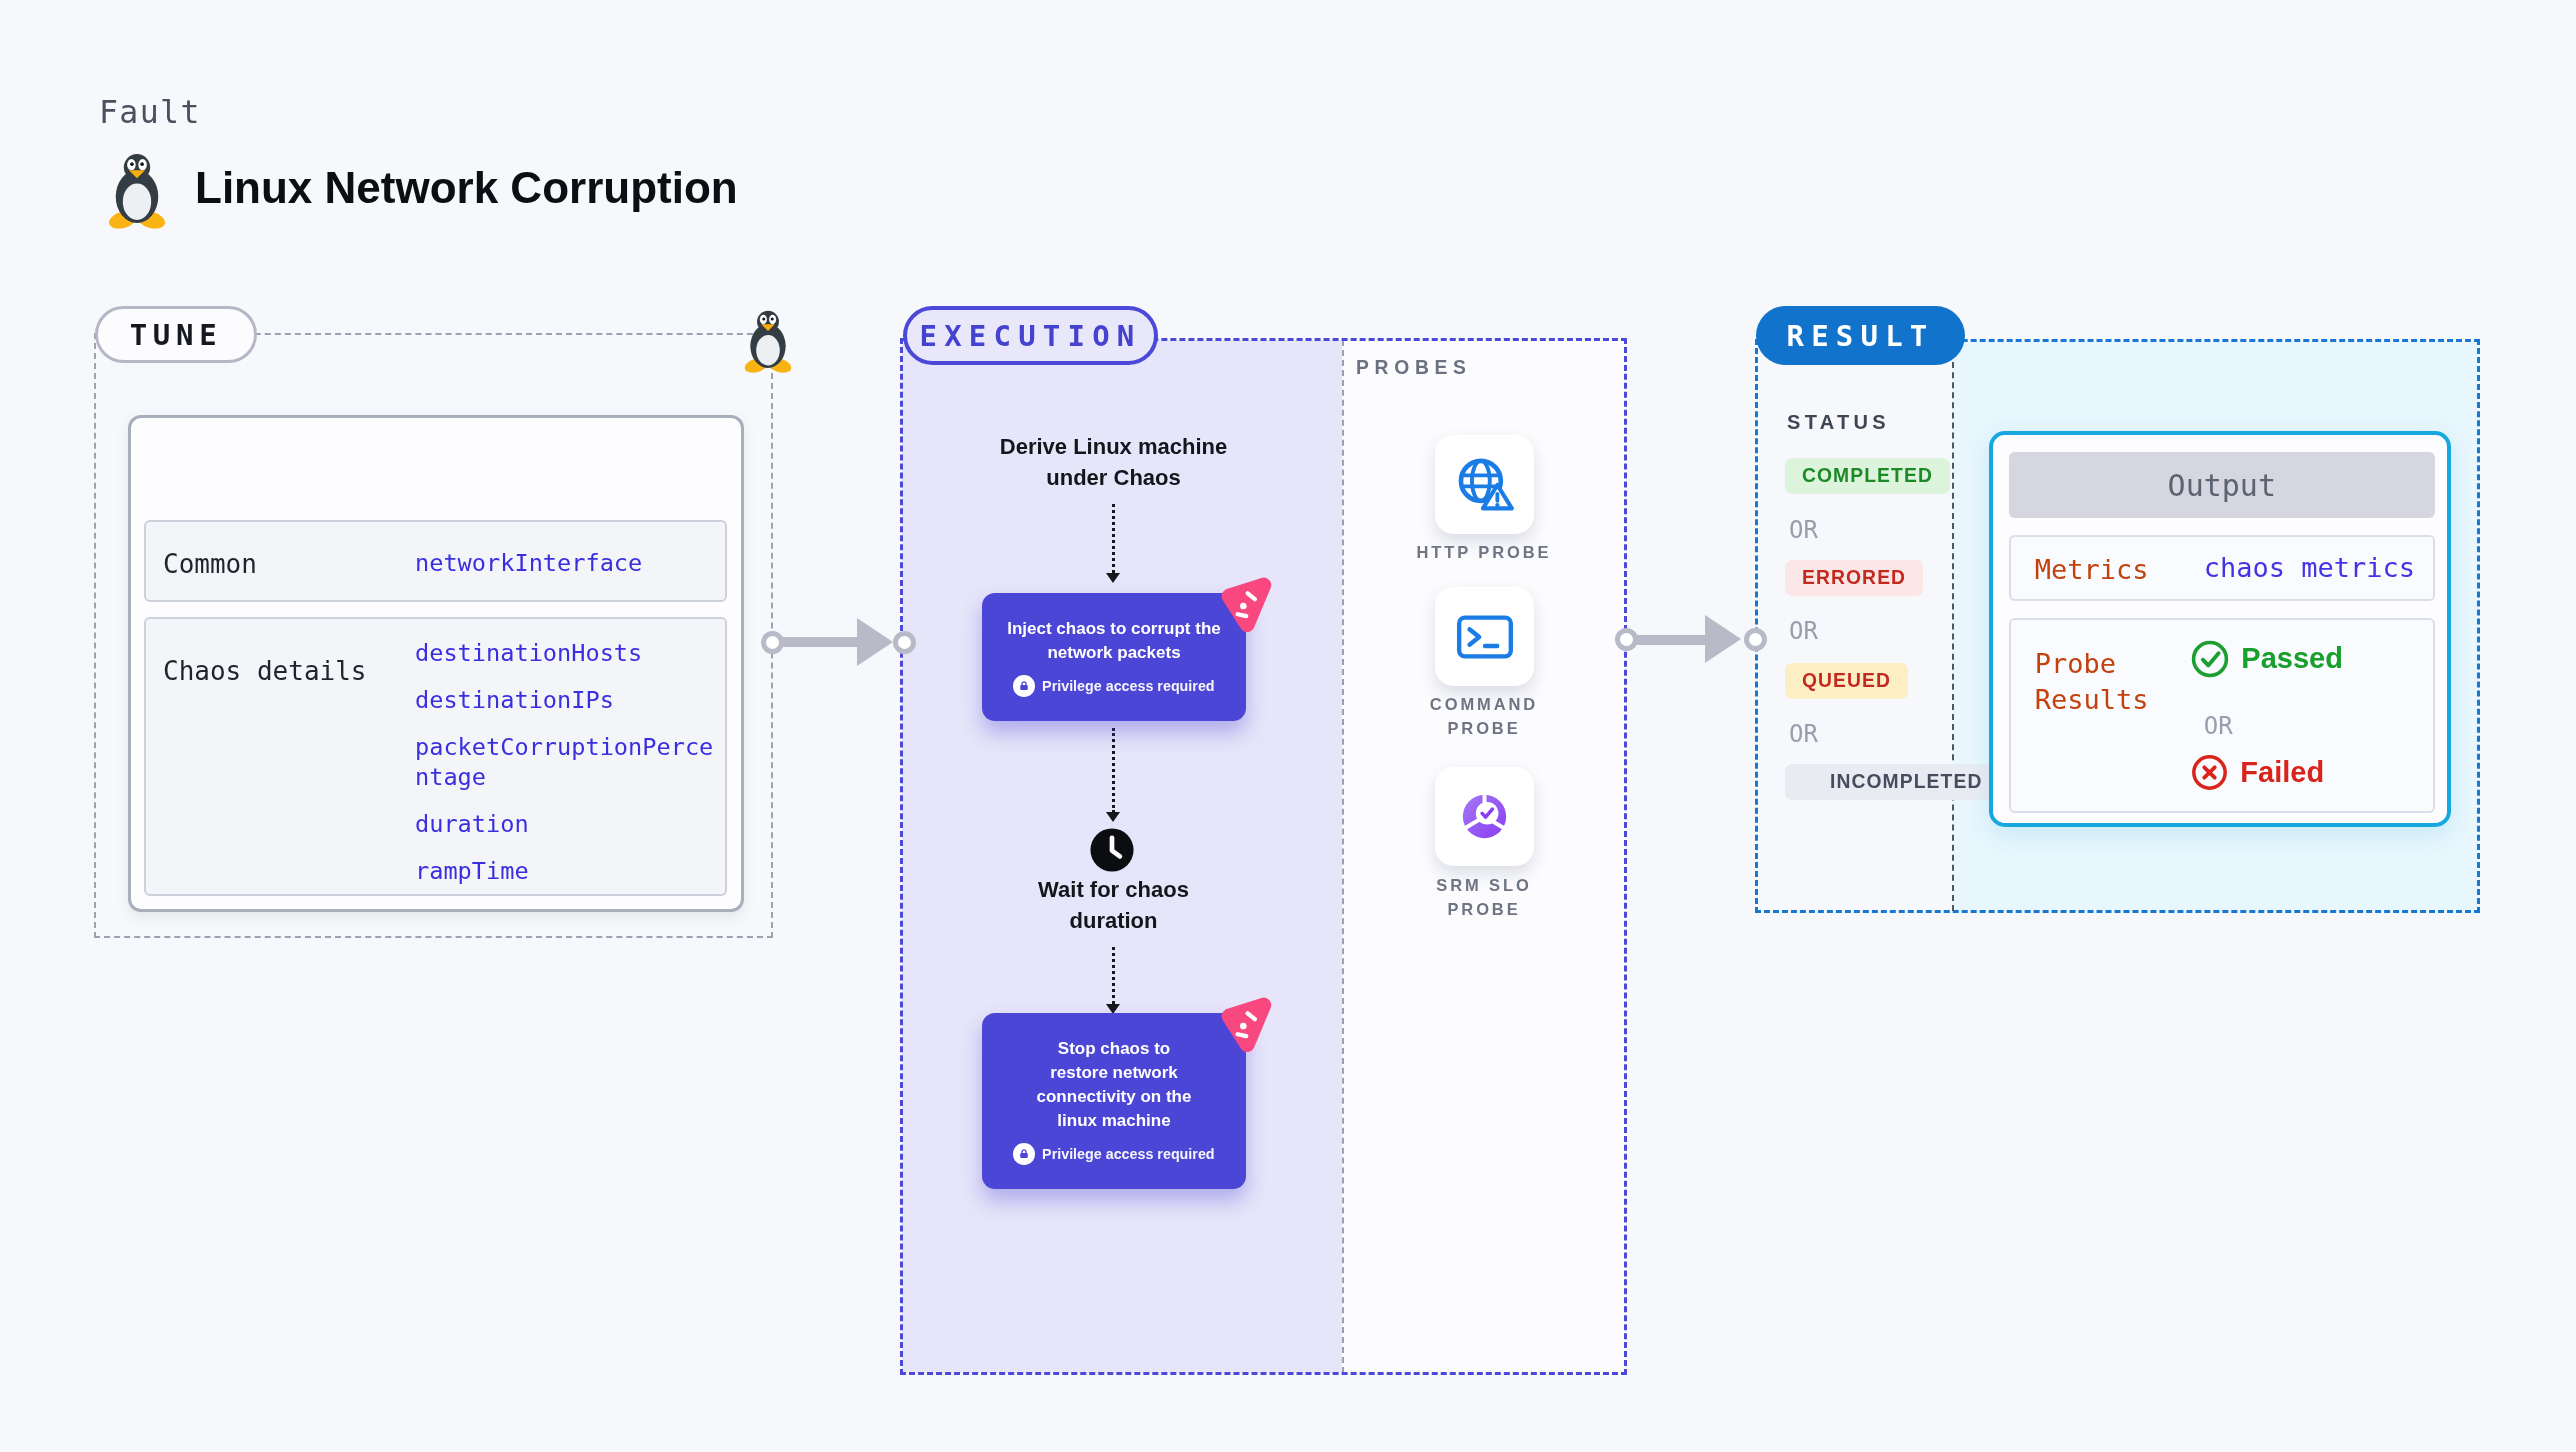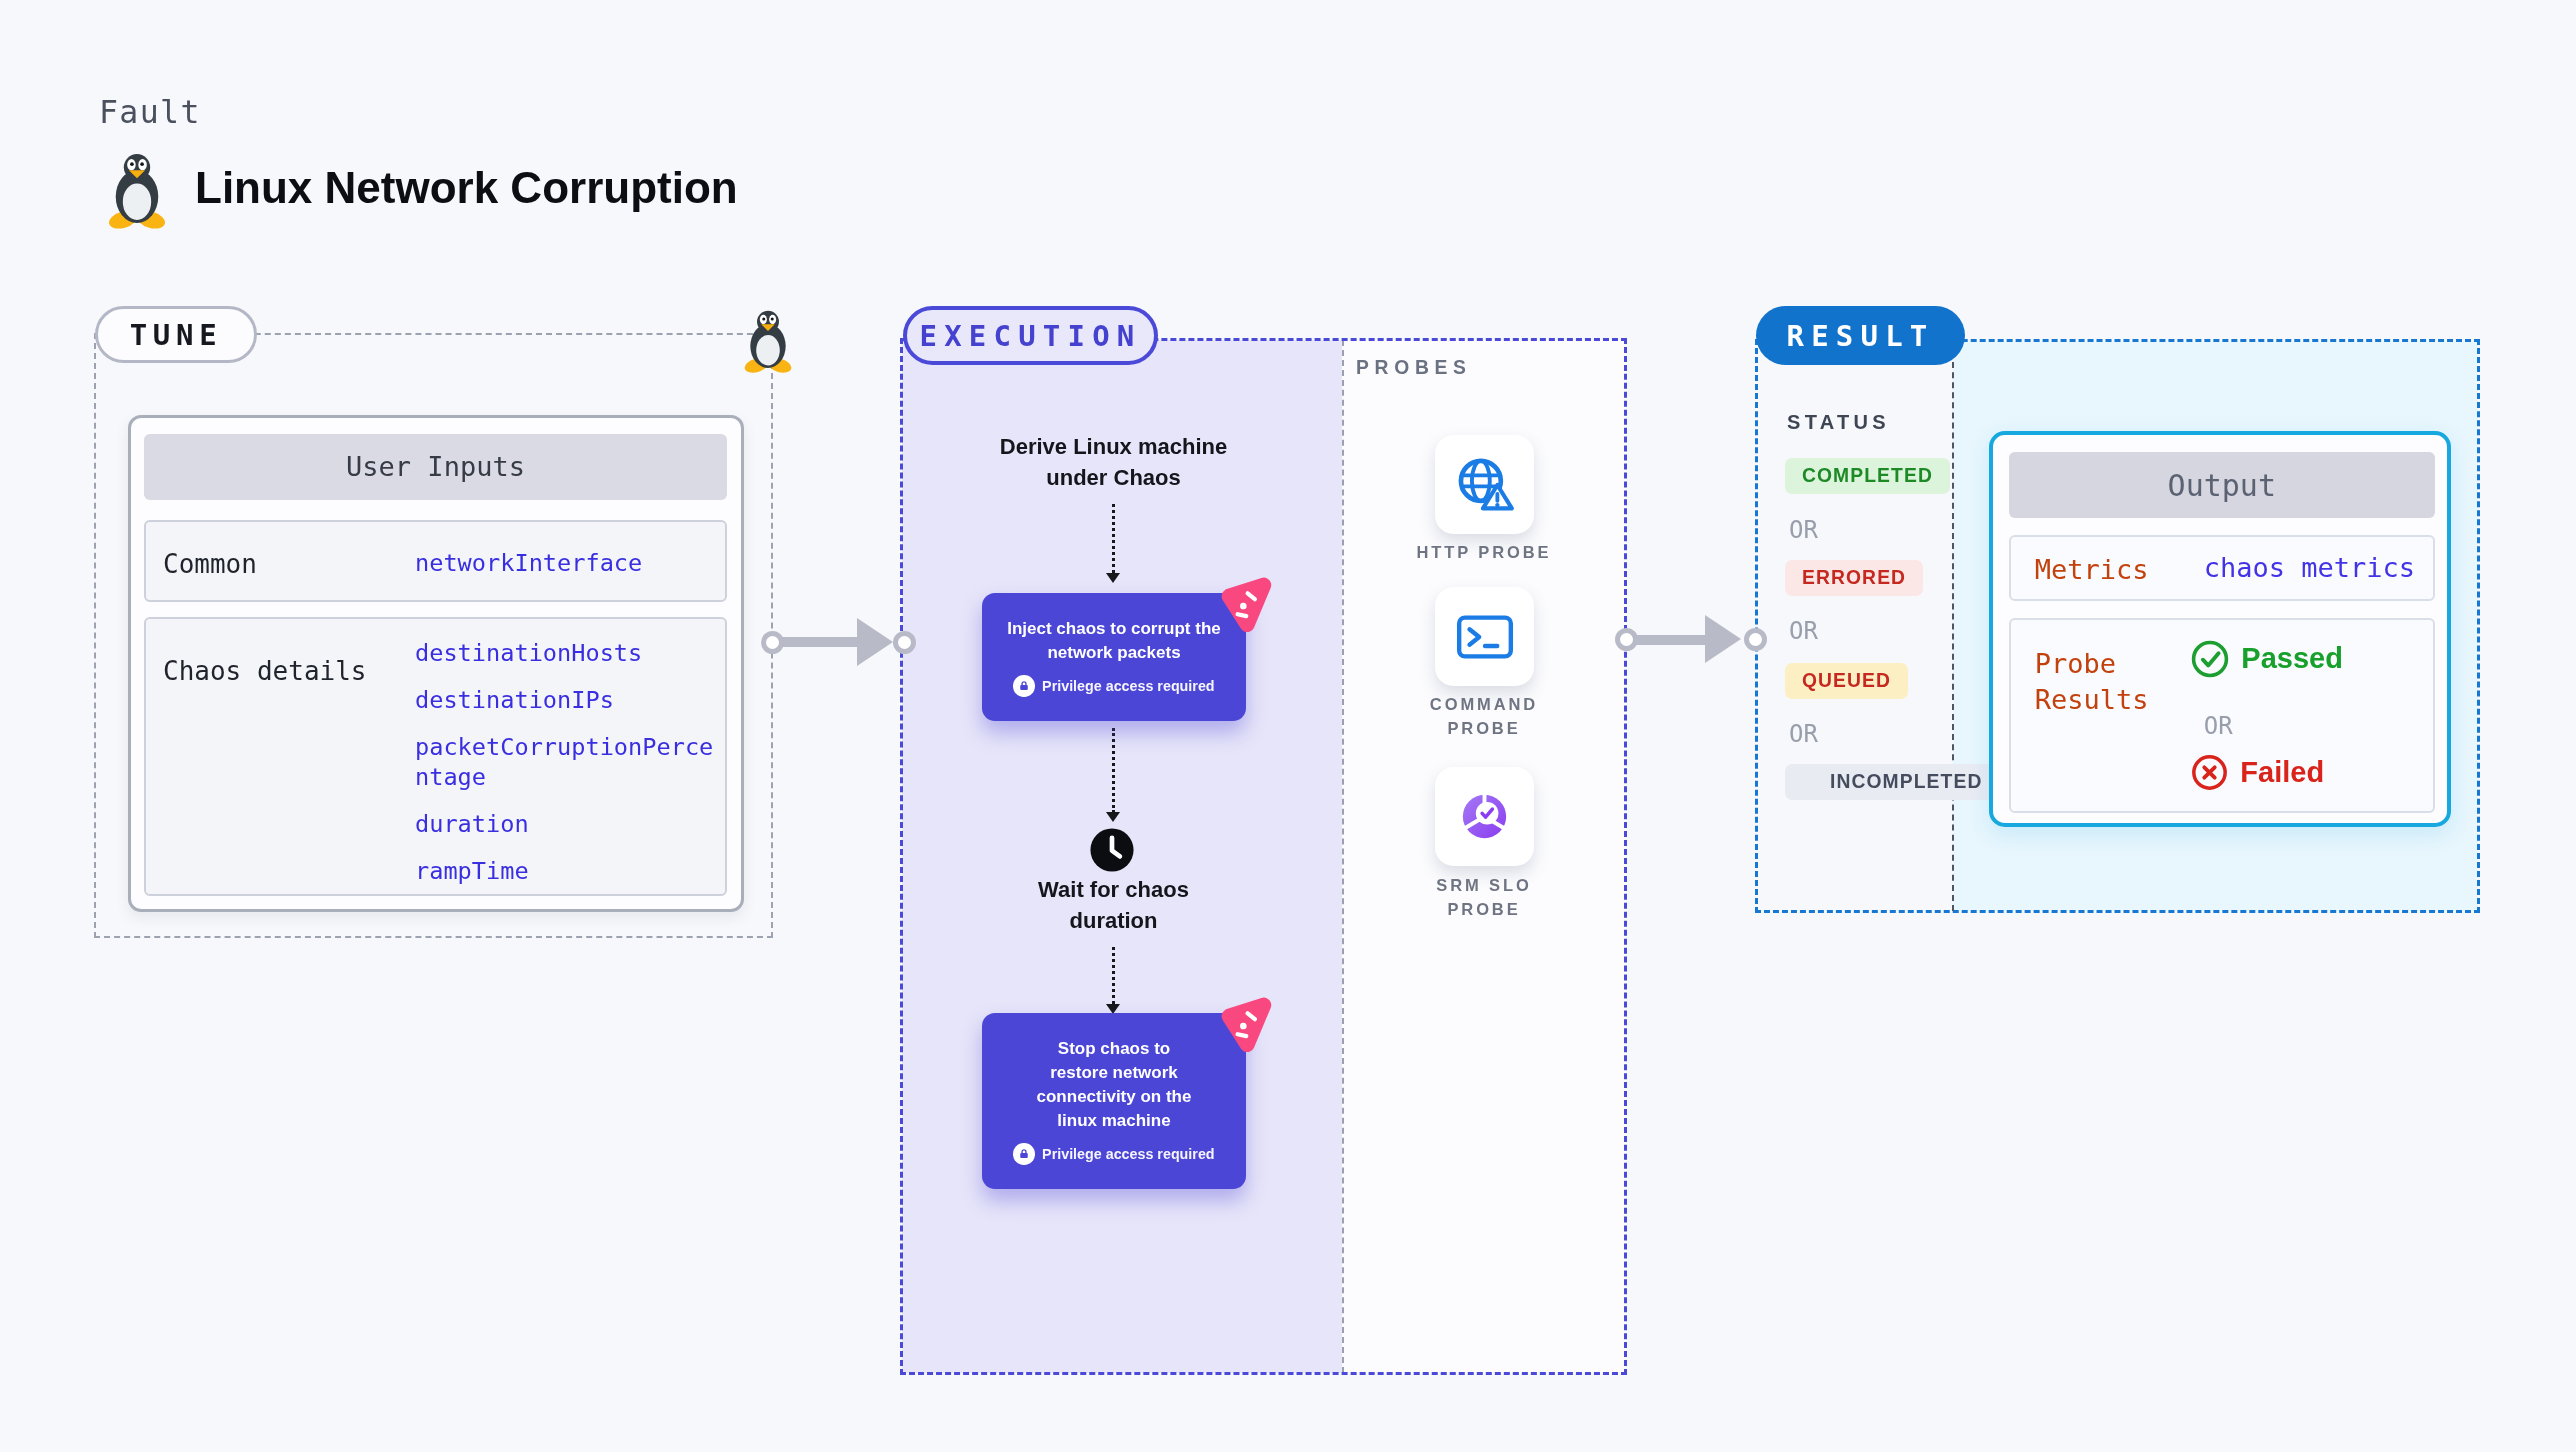--- a/index.html
+++ b/index.html
@@ -153,21 +153,20 @@
     </svg>
   <div class="abs page-title">Linux Network Corruption</div>
 
   <div class="abs tune-box"></div>
   <div class="abs pill tune-pill mono">TUNE</div>
   <svg class="abs" style="left:741px;top:269px;width:54px;height:64px;z-index:6" viewBox="0 0 64 76">
       <use href="#tux"></use>
     </svg>
 
   <div class="abs ui-card">
-    <div class="ui-header mono">User Inputs</div>
     <div class="ui-row ui-row1">
       <div class="ui-label mono" style="top:26.5px">Common</div>
       <div class="ui-values" style="top:26px">
         <div class="ui-value mono">networkInterface</div>
       </div>
     </div>
     <div class="ui-row ui-row2">
       <div class="ui-label mono" style="top:37px">Chaos details</div>
       <div class="ui-values" style="top:18.6px">
         <div class="ui-value mono">destinationHosts</div>

